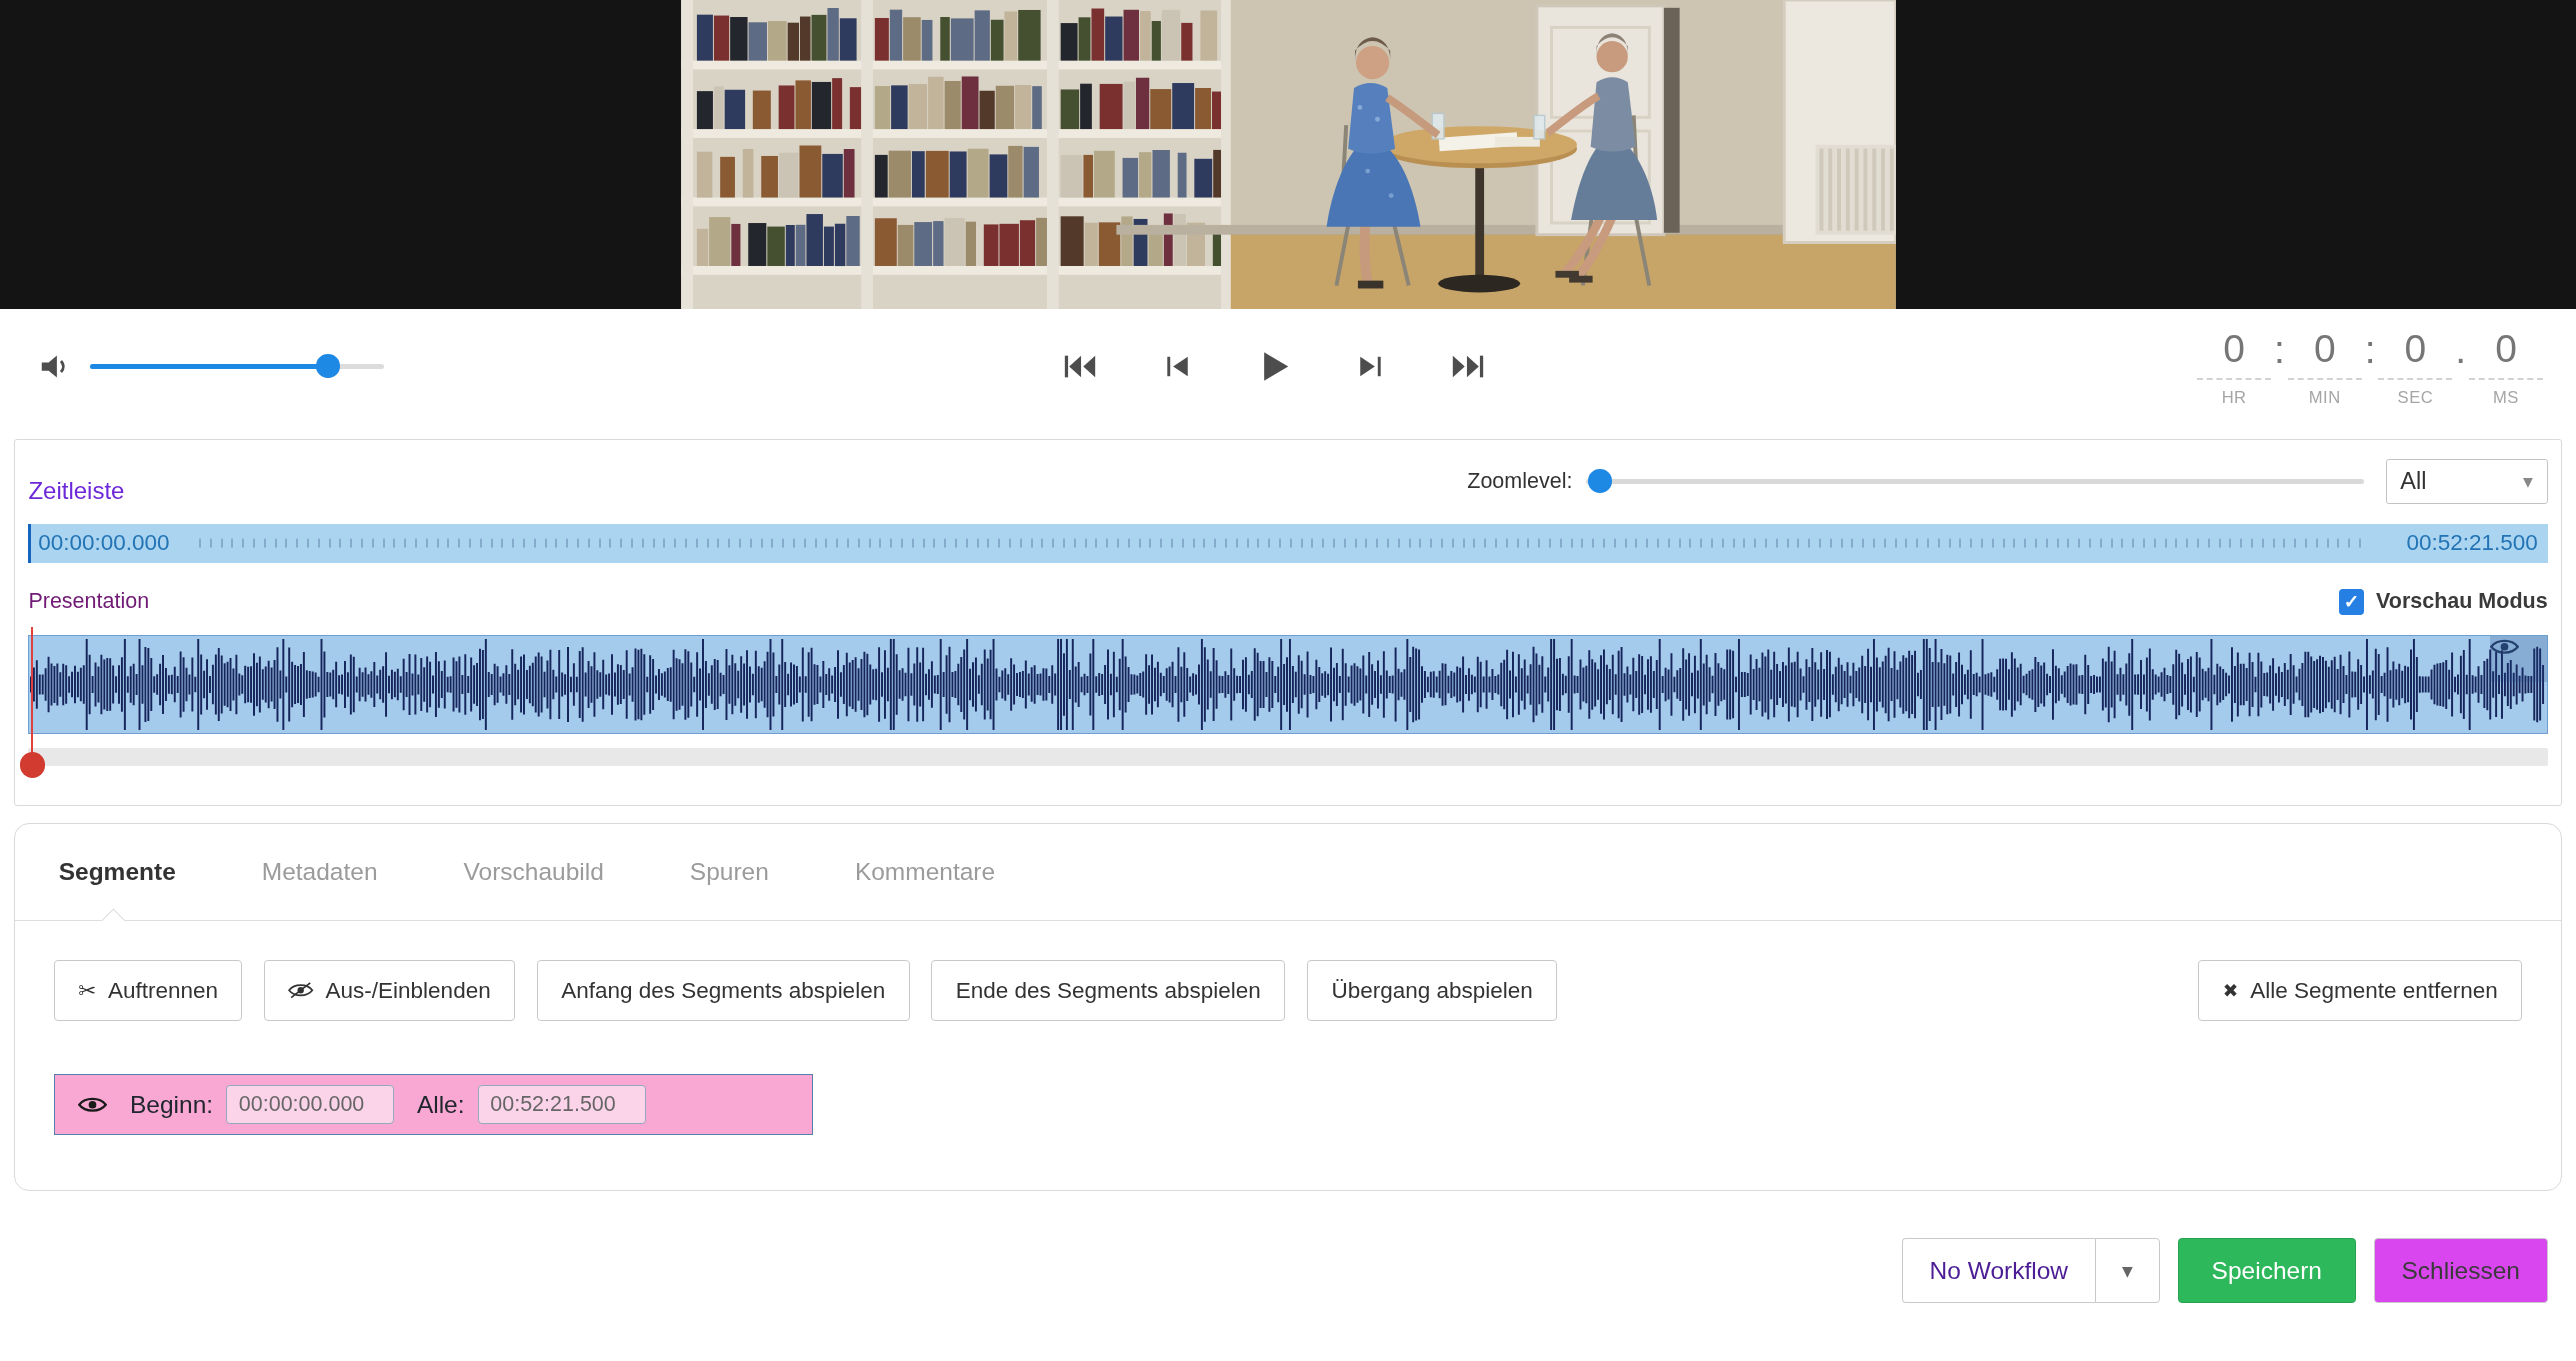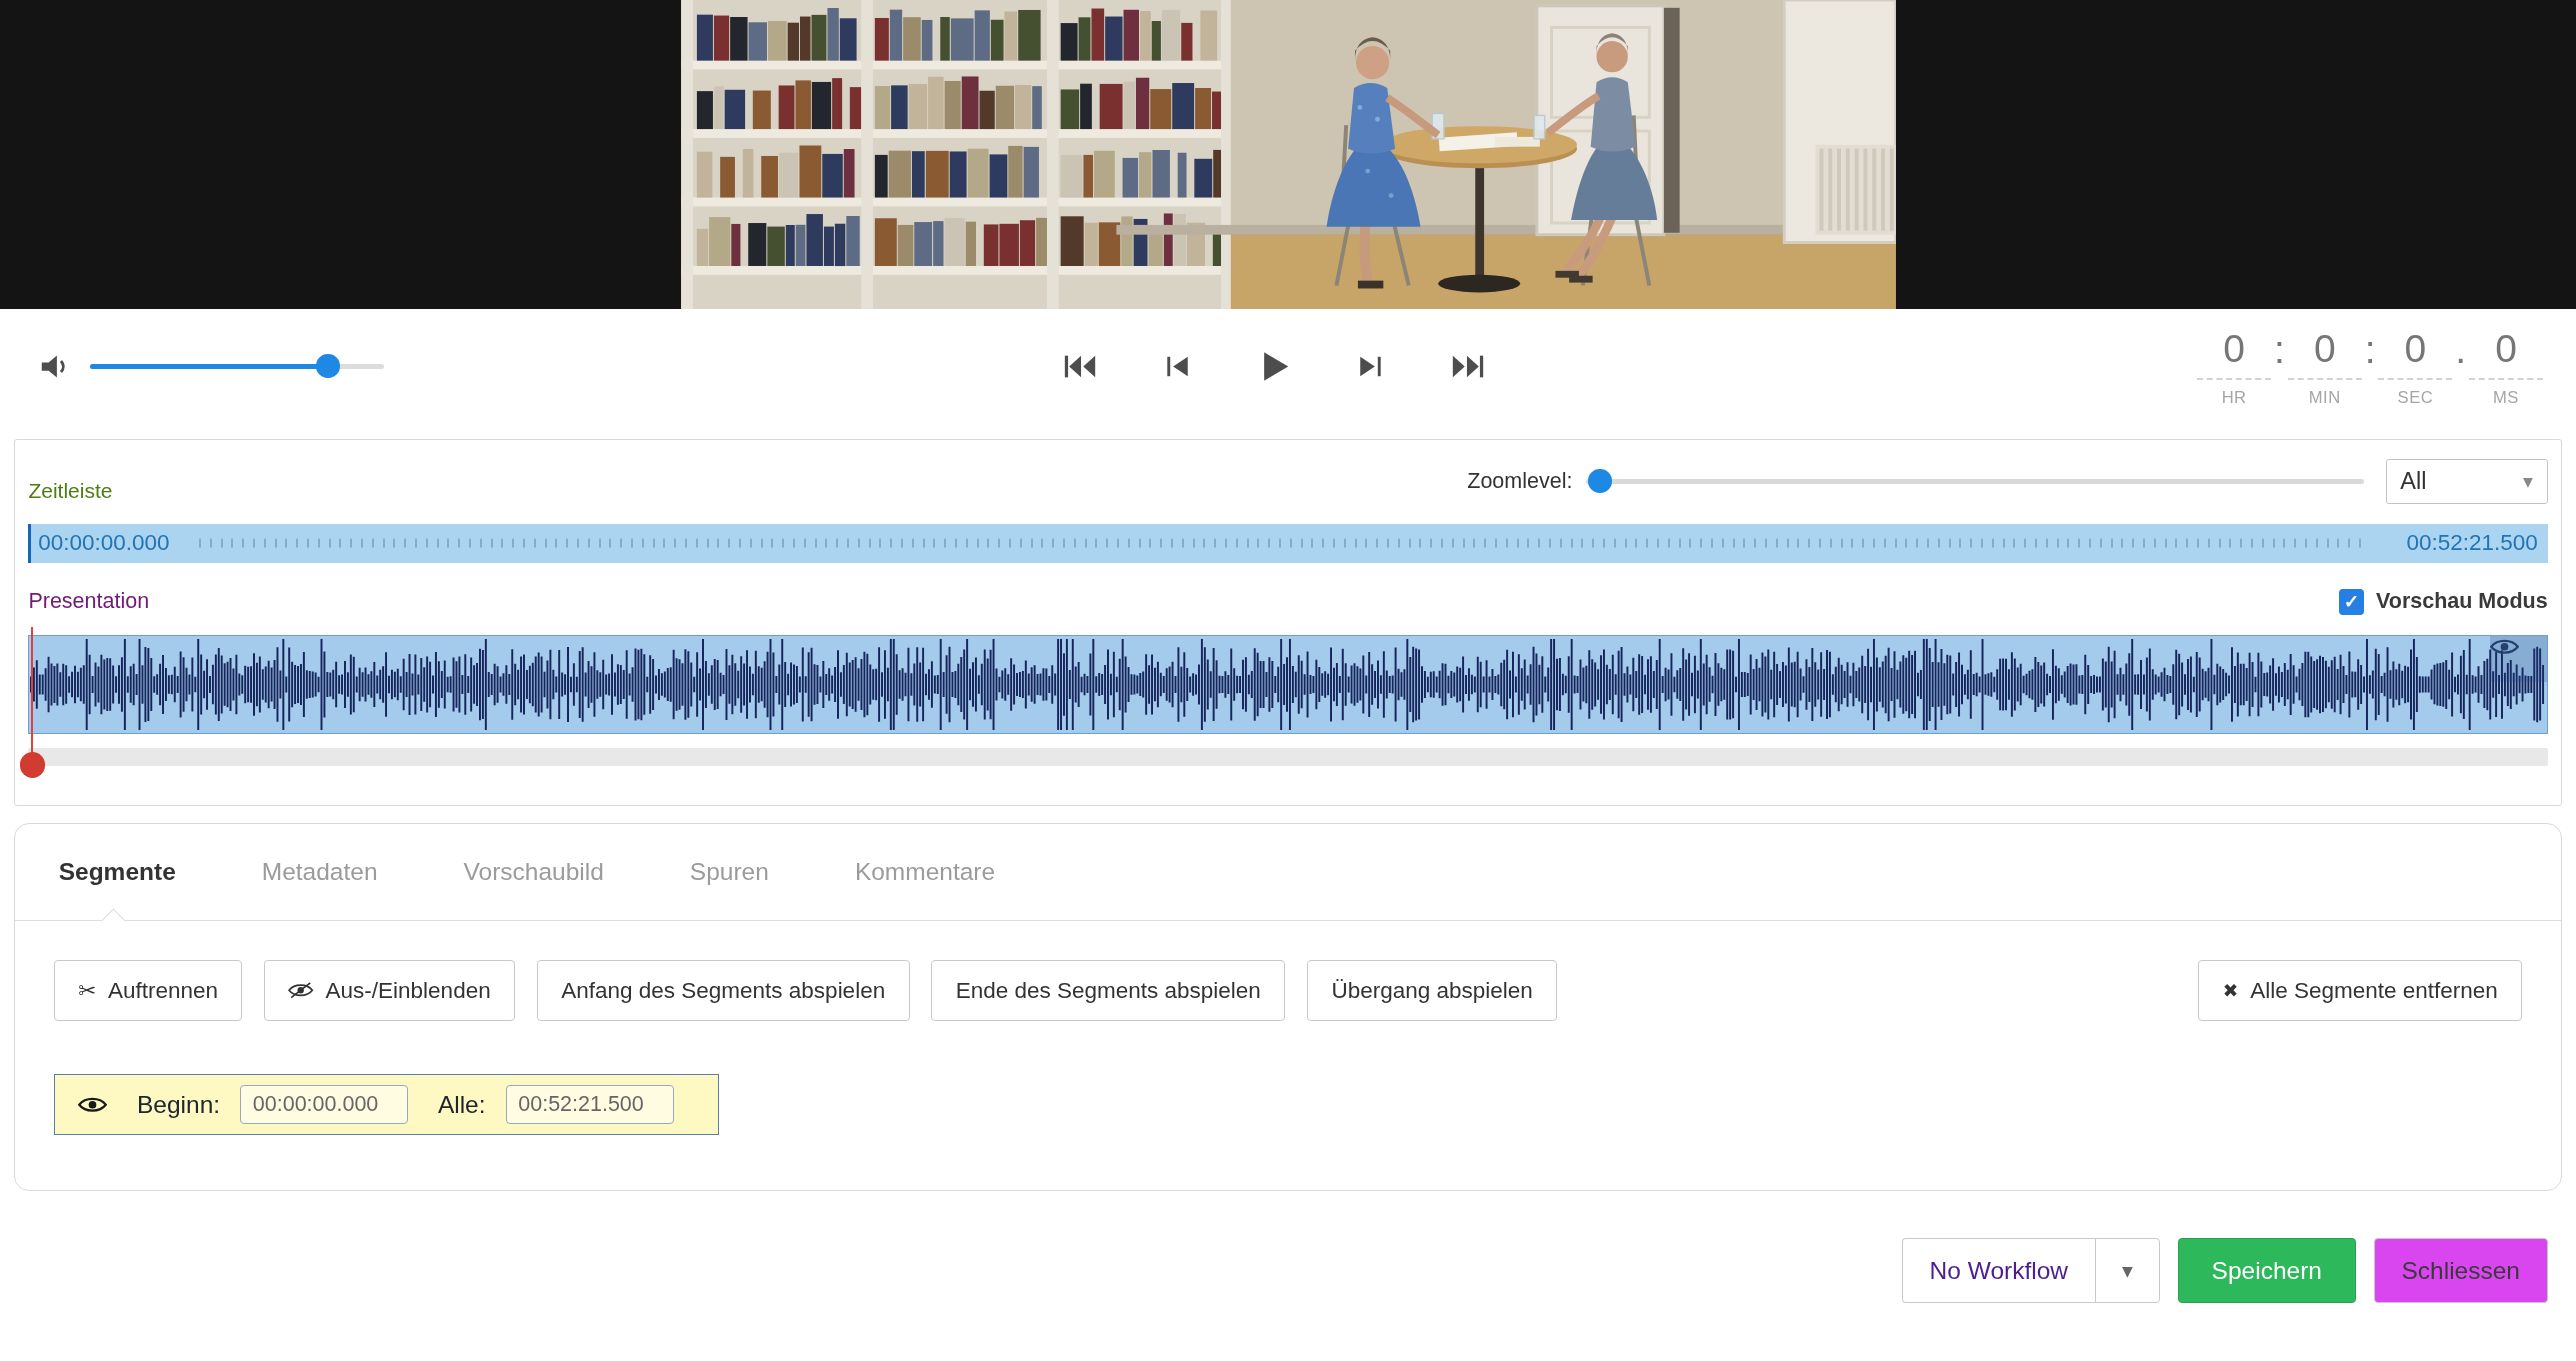--- a/index.html
+++ b/index.html
@@ -21,21 +21,21 @@
   .t-btn{background:none;border:none;padding:0;cursor:pointer;color:#4d4d4d;display:flex;align-items:center;}
   .time-display{position:absolute;right:33px;top:17.6px;display:flex;align-items:flex-start;}
   .t-col{display:flex;flex-direction:column;align-items:center;width:74px;}
   .t-num{font-size:39px;color:#767676;width:100%;text-align:center;padding-bottom:7.8px;border-bottom:2px dashed #d2d2d2;}
   .t-sep{font-size:39px;color:#767676;padding:0 2.9px;line-height:1.18;}
   .t-label{font-size:16.6px;color:#a5a5a5;letter-spacing:0.5px;margin-top:7.8px;}
   
   .panel{margin:14.7px 13.7px 0;border:1px solid #d9d9d9;border-radius:2.9px;background:#fff;}
   .tl-inner{padding:0 13.7px 39px;}
   .tl-header{display:flex;align-items:center;height:84px;}
-  .tl-title{font-size:21px;color:#4d7c0f;margin-top:18px;}
+  .tl-title{font-size:24px;color:#6d28d9;margin-top:18px;}
   .spacer{flex:1;}
   .zoom-label{font-size:21.5px;color:#333;margin-right:13.7px;}
   .zoom-track{width:778px;height:4.9px;background:#d9d9d9;border-radius:2.9px;position:relative;margin-right:21.5px;}
   .zoom-handle{position:absolute;left:2px;top:-9.8px;width:23.5px;height:23.5px;border-radius:50%;background:#1e88e5;}
   .zoom-select{width:162px;height:45px;border:1px solid #c3c3c3;border-radius:2.9px;background:#fff;display:flex;align-items:center;justify-content:space-between;padding:0 13.7px;font-size:23.5px;color:#333;cursor:pointer;box-sizing:border-box;}
   .zoom-caret{color:#888;font-size:19.6px;}
   .tl-bar{height:39px;background:#abd4f0;position:relative;display:flex;align-items:center;justify-content:space-between;padding:0 9.8px;}
   .tl-bar::before{content:'';position:absolute;left:0;top:0;bottom:0;width:2.9px;background:#1565c0;}
   .tl-ticks{position:absolute;left:171px;right:181px;top:50%;height:8.8px;transform:translateY(-50%);
     background:repeating-linear-gradient(90deg, rgba(25,45,95,.55) 0 2px, transparent 2px 10.8px);opacity:.45;}
@@ -56,21 +56,21 @@
   
   .tabs-panel{margin-top:17.6px;border-radius:15px;}
   .tabs-row{display:flex;align-items:center;height:96px;padding:0 44px;gap:86px;border-bottom:1px solid #ddd;position:relative;}
   .tab{font-size:24.5px;color:#9b9b9b;cursor:pointer;background:none;border:none;padding:0;font-family:inherit;}
   .tab.active{color:#333;font-weight:600;}
   .tab-notch{position:absolute;bottom:-8.8px;left:90px;width:15.7px;height:15.7px;background:#fff;border-left:1px solid #ddd;border-top:1px solid #ddd;transform:rotate(45deg);}
   .seg-toolbar{display:flex;gap:21.5px;margin:39px 39px 0;}
   .tool-btn{display:flex;align-items:center;gap:11.7px;height:61px;padding:0 23.5px;border:1px solid #c9c9c9;border-radius:3.9px;background:#fff;font-size:22.5px;color:#333;cursor:pointer;font-family:inherit;white-space:nowrap;}
   .tool-btn .glyph{font-family:"DejaVu Sans",sans-serif;font-size:21.5px;color:#333;}
   .tool-btn.push-right{margin-left:auto;}
-  .segment-row{margin:53px 39px 55px;width:665px;height:61px;background:#fef9c3;border:1px solid #5580ad;box-sizing:border-box;display:flex;align-items:center;padding:0 23.5px;gap:20px;cursor:pointer;}
+  .segment-row{margin:53px 39px 55px;width:759px;height:61px;background:#f9a8d4;border:1px solid #5580ad;box-sizing:border-box;display:flex;align-items:center;padding:0 23.5px;gap:13px;cursor:pointer;}
   .segment-row .seg-eye{color:#1a1a1a;display:flex;align-items:center;}
   .seg-label{font-size:24.5px;color:#20262e;margin-left:9.8px;}
   .seg-input{width:168px;height:39px;background:rgba(255,255,255,.5);border:1px solid #93a9bf;border-radius:3.9px;font-size:21.5px;color:#666;padding:0 11.7px;box-sizing:border-box;font-family:inherit;}
   
   .footer-row{display:flex;justify-content:flex-end;align-items:center;gap:17.6px;padding:47px 28px 0;}
   .workflow-select{display:flex;height:65px;cursor:pointer;}
   .wf-main{display:flex;align-items:center;padding:0 27px;border:1px solid #c9c9c9;border-right:none;border-radius:3.9px 0 0 3.9px;font-size:24.5px;color:#4c1d95;background:#fff;}
   .wf-caret{width:63px;display:flex;align-items:center;justify-content:center;border:1px solid #c9c9c9;border-radius:0 3.9px 3.9px 0;color:#666;font-size:21.5px;background:#fff;}
   .save-btn{height:65px;padding:0 33px;background:#2eb85c;color:#fff;border:1px solid #28a24f;border-radius:3.9px;font-size:24.5px;cursor:pointer;font-family:inherit;}
   .close-btn{height:65px;padding:8px 27px;background:#d946ef;color:#3a3a3a;border:1px solid #c9c9c9;border-radius:3.9px;font-size:24.5px;cursor:pointer;font-family:inherit;}

